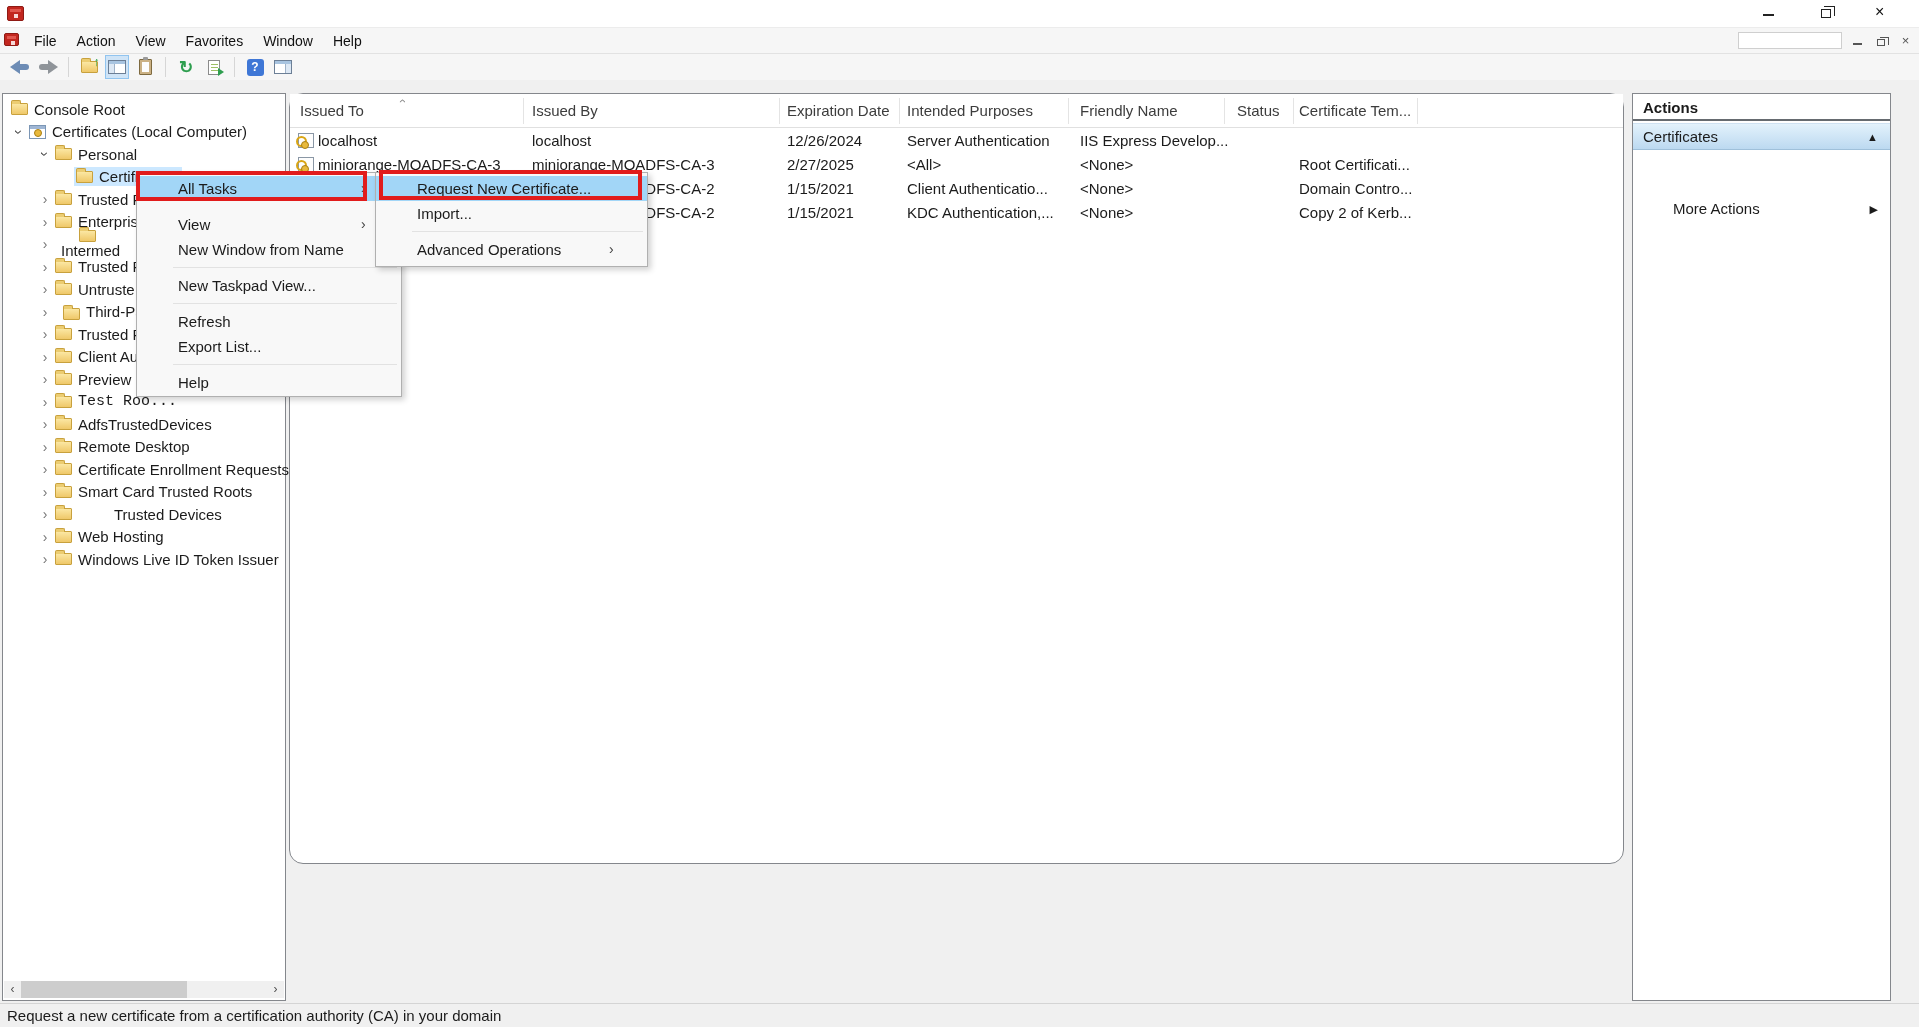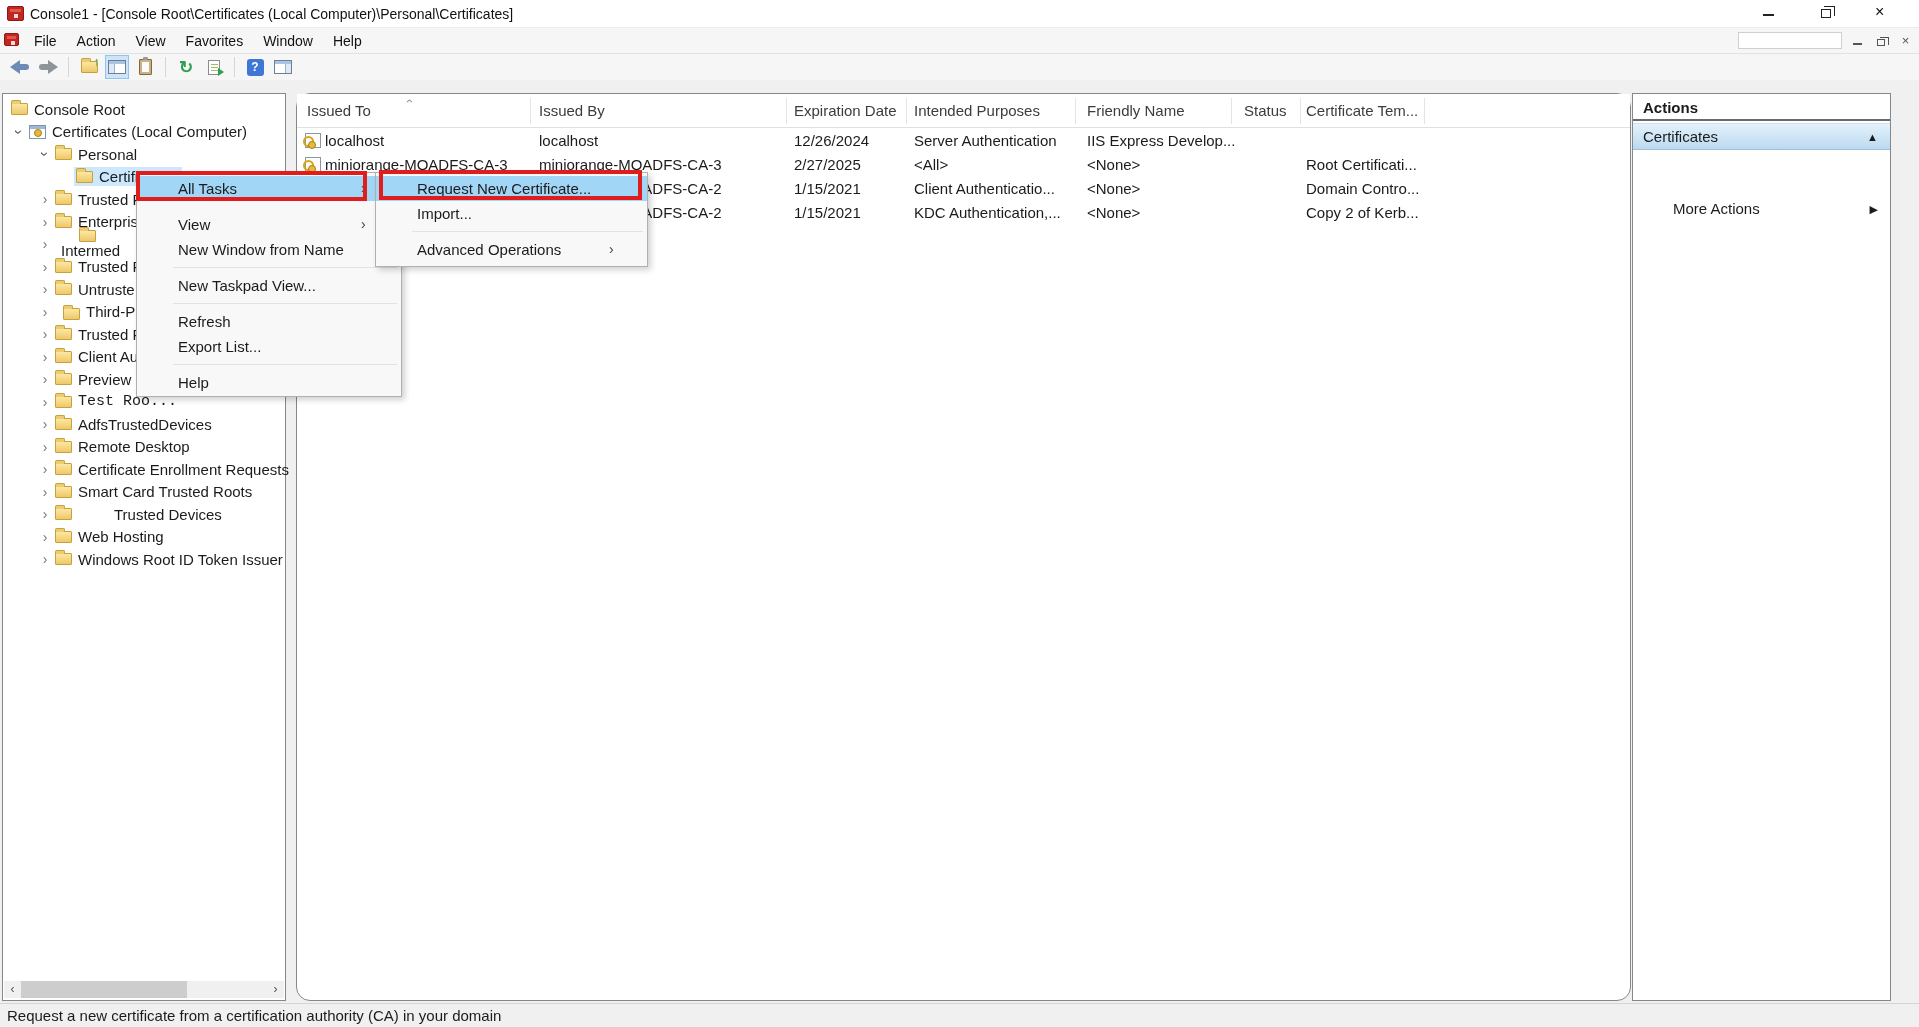--- a/index.html
+++ b/index.html
@@ -51,21 +51,21 @@
   .clip-shape::after { content:""; position:absolute; left:3px; top:-3px; width:5px; height:3px; background:#9a9a9a; border-radius:1px; }
   .refresh-glyph { color:#2e9e4f; font-size:17px; font-weight:bold; line-height:1; }
   .doc-shape { position:relative; width:12px; height:15px; background:#fff; border:1px solid #8c8c8c; }
   .doc-shape::before { content:""; position:absolute; left:2px; top:3px; width:7px; height:1px; background:#9dbf66; box-shadow:0 3px 0 #9dbf66, 0 6px 0 #9dbf66; }
   .doc-shape::after { content:""; position:absolute; right:-5px; bottom:-2px; border-top:4px solid transparent; border-bottom:4px solid transparent; border-left:6px solid #2e9e4f; }
   .help-shape { width:17px; height:17px; background:#3f77d6; border-radius:3px; color:#fff; font-size:12px; font-weight:bold; text-align:center; line-height:17px; }
 
   
   .panel { position:absolute; background:#fff; border:1px solid #84878c; }
   .tree-panel  { left:2px;    top:93px; width:284px;  height:908px; }
-  .list-panel  { left:296px;  top:93px; width:1335px; height:908px;border-radius:14px; }
+  .list-panel  { left:289px;  top:93px; width:1335px; height:771px;border-radius:14px; }
   .actions-panel { left:1632px; top:93px; width:259px; height:908px; }
 
   
   .tree-row { position:absolute; left:0; width:100%; height:22.5px; display:flex; align-items:center; white-space:nowrap; }
   .expander { width:16px; text-align:center; font-size:14px; color:#767676; line-height:16px; flex:none; }
   .expander.open { transform:rotate(90deg); color:#404040; }
   .tree-label { margin-left:6px; font-size:15px; }
   .sel-band { background:#cce8ff; }
   .sel-band .tree-label { margin-left:0; padding-left:6px; }
   .certstore-shape { position:relative; width:17px; height:14px; background:#fff; border:1px solid #7b96b5; flex:none; }
@@ -119,21 +119,20 @@
 
   
   .statusbar { position:absolute; left:0; top:1003px; width:1919px; height:20px; background:#f0f0f0; border-top:1px solid #d4d4d4; }
   .statusbar span { position:absolute; left:7px; top:0; line-height:23px; font-size:15px; color:#1b1b1b; }
 </style>
 </head>
 <body>
 
 <div class="titlebar">
   <span class="mmc-icon" style="left:7px; top:6px;"></span>
-  <span class="title">Console1 - [Console Root\Certificates (Local Computer)\Personal\Certificates]</span>
   <div class="win-btn" style="left:1739px;">
       <span class="glyph-min"></span>
     </div>
   <div class="win-btn" style="left:1797px;">
       <span class="glyph-restore"></span>
     </div>
   <div class="win-btn" style="left:1855px;">
       <span class="glyph-close">×</span>
     </div>
 </div>
@@ -334,21 +333,21 @@
       <span class="expander" style="margin-left: 34px;">›</span>
       <span style="display: inline-flex; align-items: center; margin-left: 2px;">
         <span class="folder-shape folder-ico"></span>
         <span class="tree-label">Web Hosting</span>
       </span>
     </div>
     <div class="tree-row" style="top: 454px;">
       <span class="expander" style="margin-left: 34px;">›</span>
       <span style="display: inline-flex; align-items: center; margin-left: 2px;">
         <span class="folder-shape folder-ico"></span>
-        <span class="tree-label">Windows Root ID Token Issuer</span>
+        <span class="tree-label">Windows Live ID Token Issuer</span>
       </span>
     </div>
   </div>
 
 <div class="panel list-panel" id="listPanel">
   <div class="list-header" id="listHeader">
       <span class="col-head" style="left: 10px;">Issued To</span>
       <span class="sort-chevron" style="left: 110px;">›</span>
       <span class="col-head" style="left: 242px;">Issued By</span>
       <span class="col-head" style="left: 497px;">Expiration Date</span>

